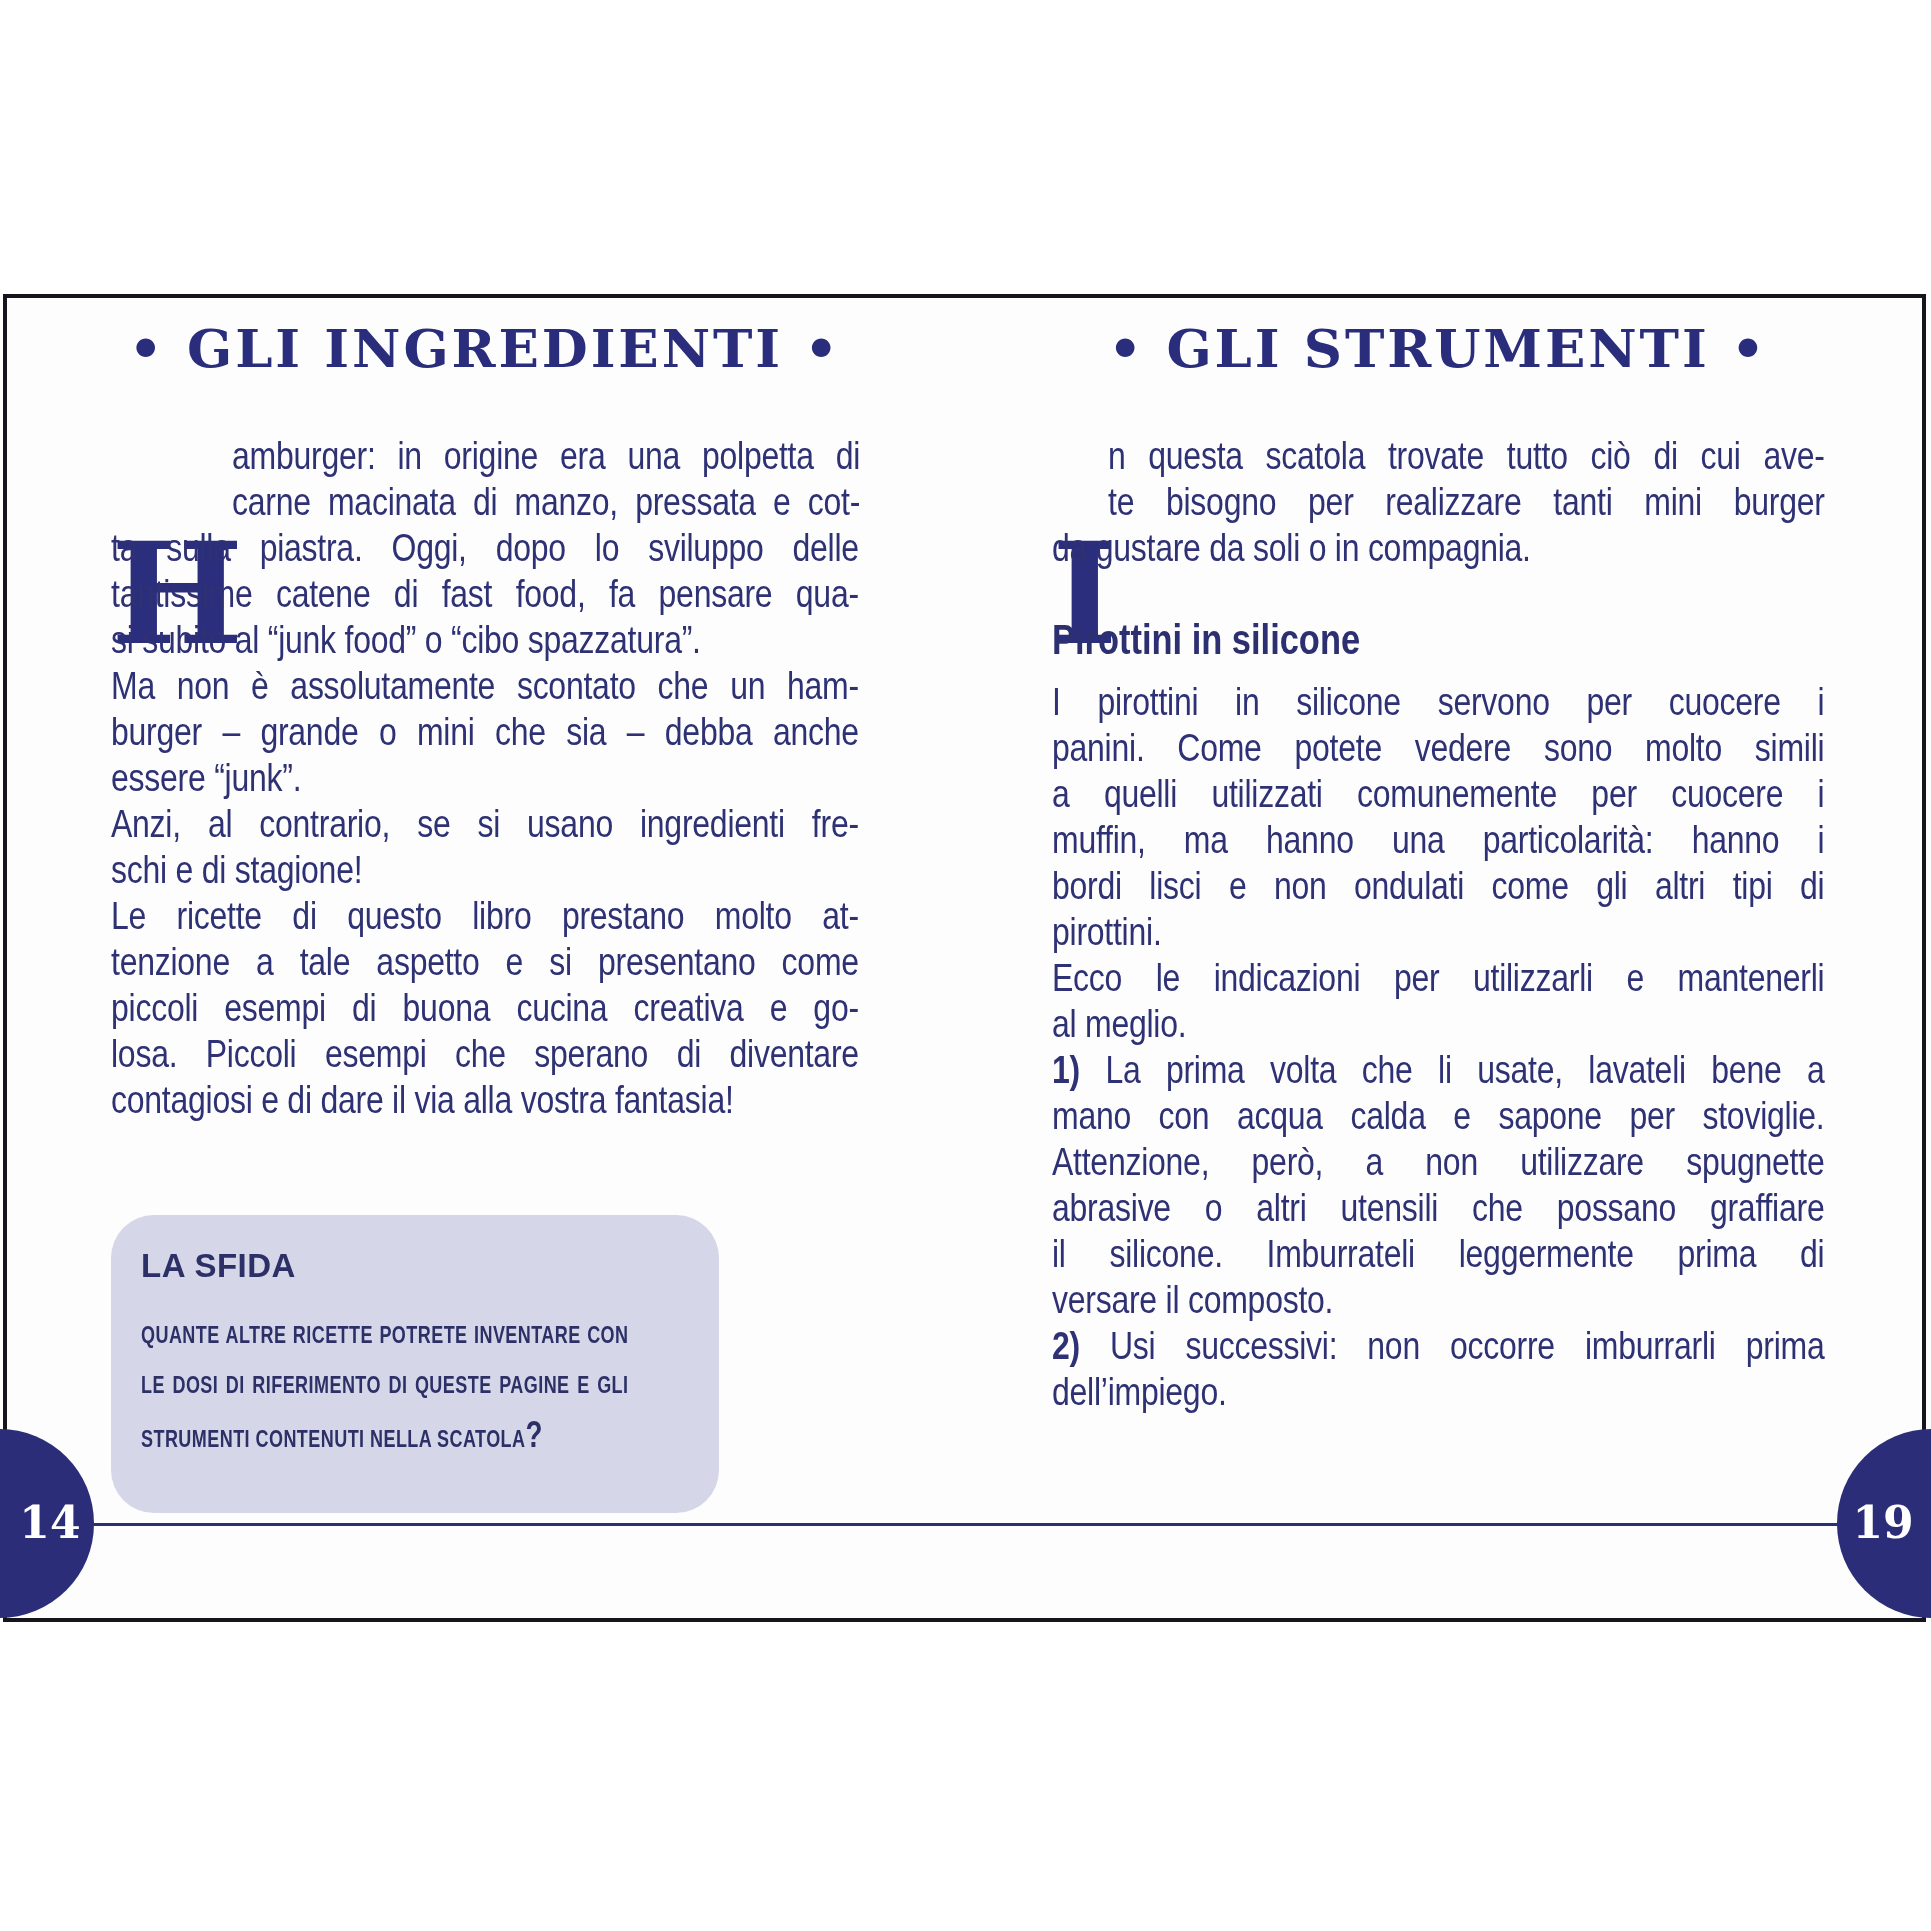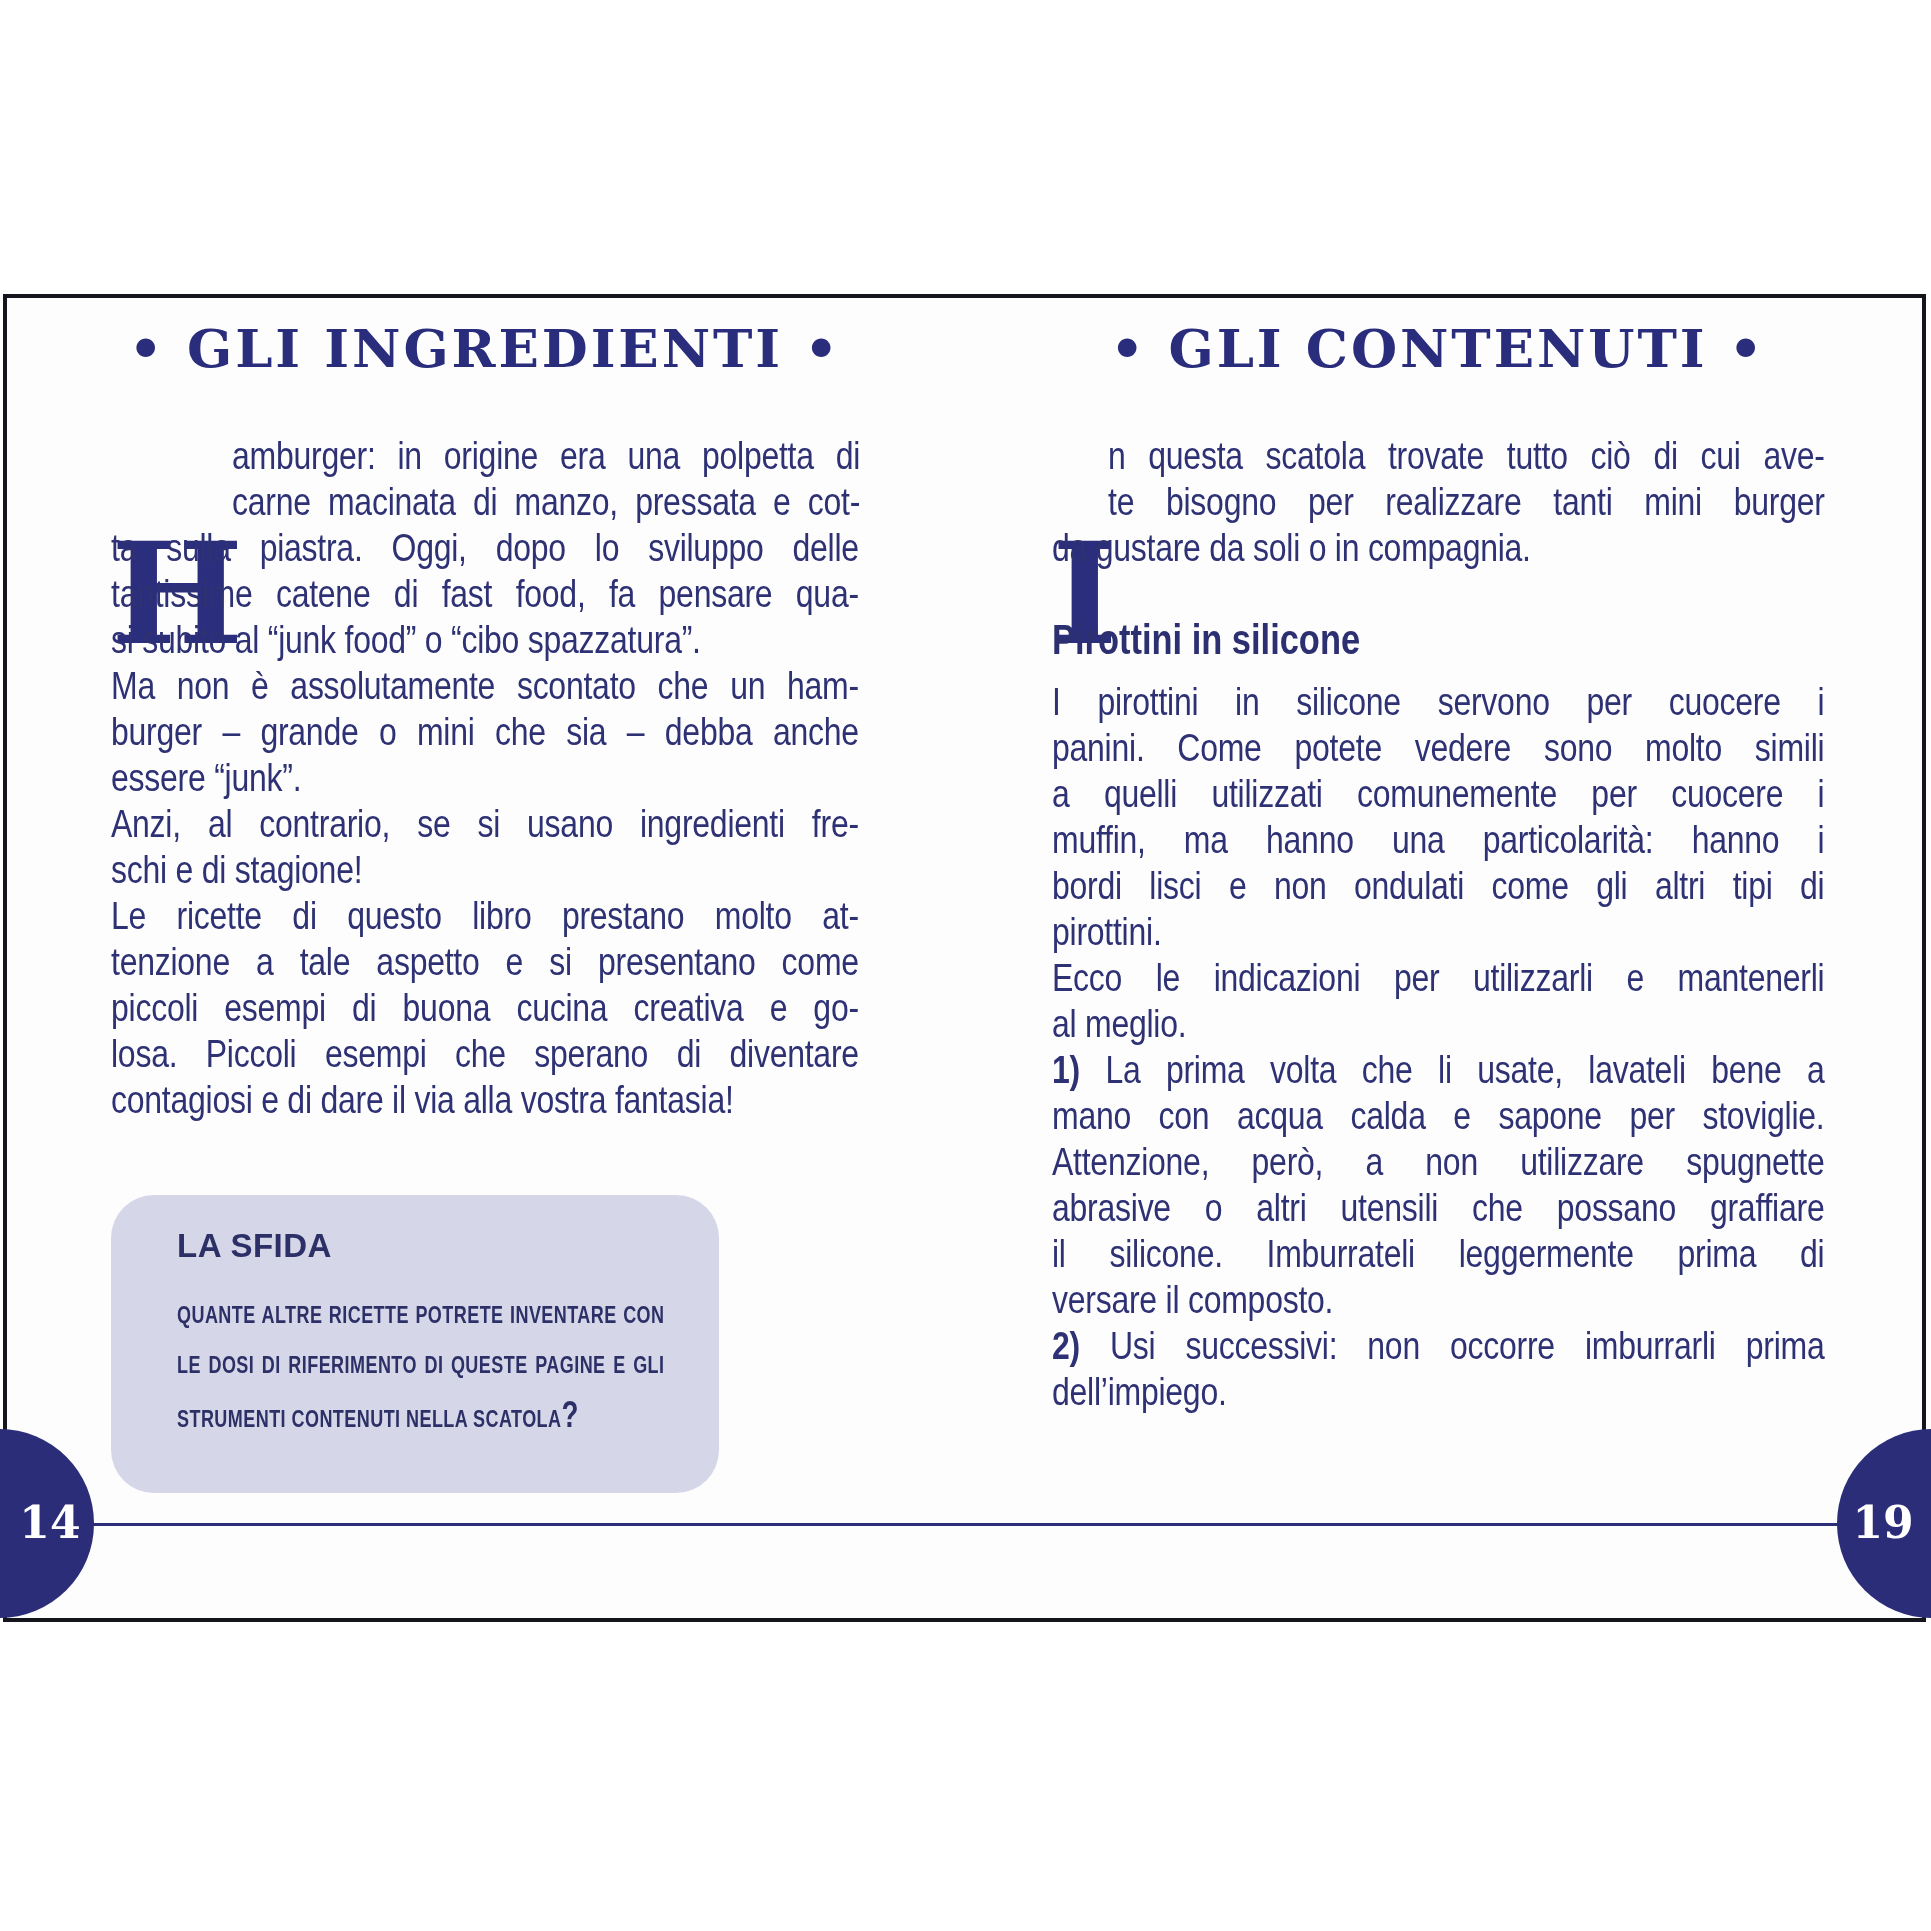--- a/index.html
+++ b/index.html
@@ -24,22 +24,22 @@
   #col-left .tline{width:912px;}
   #col-left .tline.indent{width:766px;margin-left:121px;}
   #col-right .tline{width:942px;}
   #col-right .tline.indent{width:874px;margin-left:56px;}
   .dropcap{position:absolute;left:0;top:108px;font-family:"DejaVu Serif",serif;font-weight:700;
            font-size:140px;line-height:106px;color:#2b2e7c;}
   .subhead{margin-top:44px;height:50px;line-height:50px;font-size:42px;font-weight:700;
            color:#2d3070;width:942px;transform:scaleX(0.82);transform-origin:0 0;white-space:nowrap;}
   #col-right .body-lines{margin-top:13.5px;}
   
-  #sfida{margin-top:72px;width:608px;box-sizing:border-box;background:#d5d7e8;border-radius:43px;
-         padding:31px 48px 53px 66px;}
+  #sfida{margin-top:92px;width:608px;box-sizing:border-box;background:#d5d7e8;border-radius:43px;
+         padding:31px 48px 53px 30px;}
   #sfida .title{font-size:33px;font-weight:700;color:#2d3066;line-height:39px;margin-bottom:25px;
                 letter-spacing:0.5px;}
   #sfida .tline{width:650px;height:50px;line-height:50px;font-size:24px;font-weight:700;
                 color:#2d3066;letter-spacing:0.6px;transform:scaleX(0.75);transform-origin:0 0;}
   #sfida .bigq{font-size:37px;font-weight:700;}
   
   #footer-rule{position:absolute;left:0;top:1523px;width:1931px;height:2.9px;background:#2c2e7a;}
   .pagecircle{position:absolute;top:1429px;width:189px;height:189px;border-radius:50%;background:#2b2d78;}
   #circle-left{left:-95px;}
   #circle-right{right:-95px;}
@@ -78,21 +78,21 @@
       <div class="title">LA SFIDA</div>
       <div>
           <div class="tline">QUANTE ALTRE RICETTE POTRETE INVENTARE CON</div>
           <div class="tline">LE DOSI DI RIFERIMENTO DI QUESTE PAGINE E GLI</div>
           <div class="tline lastleft">STRUMENTI CONTENUTI NELLA SCATOLA<span class="bigq">?</span></div>
         </div>
     </div>
   </div>
 
   <div class="col" id="col-right">
-    <div class="sec-heading">• GLI CONTENUTI •</div>
+    <div class="sec-heading">• GLI STRUMENTI •</div>
     <div class="lines">
       <span class="dropcap">I</span>
     <div class="tline indent">n questa scatola trovate tutto ciò di cui ave-</div>
         <div class="tline indent">te bisogno per realizzare tanti mini burger</div>
         <div class="tline lastleft">da gustare da soli o in compagnia.</div>
       </div>
     <div class="subhead">Pirottini in silicone</div>
     <div class="body-lines">
         <div class="tline">I pirottini in silicone servono per cuocere i</div>
         <div class="tline">panini. Come potete vedere sono molto simili</div>

